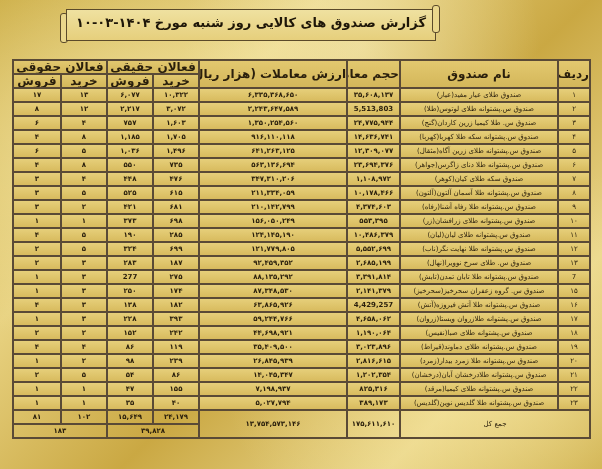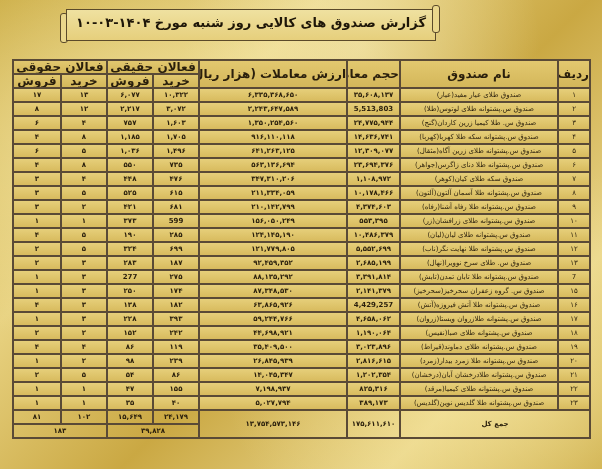--- a/index.html
+++ b/index.html
@@ -35,21 +35,21 @@
     border:2px solid #5a4a36;
     padding:0;text-align:center;
     font-size:7px;color:#2a1f0c;height:12px;line-height:11px;
     white-space:nowrap;overflow:hidden;
   }
   table.report th{font-weight:bold;font-size:12px;}
   table.report tbody td{background:linear-gradient(180deg,#e6cf7a 0%,#d8bb5e 100%);}
   table.report thead th{background:linear-gradient(180deg,#e2c86f 0%,#d4b75a 100%);}
   td.num{font-weight:bold;color:#4a3410;font-size:7px;}
   td.name{font-size:6.5px;margin-top:20px;}
-  td.total-label{font-weight:bold;font-size:8px;}
+  td.total-label{font-weight:normal;font-size:8px;}
 </style>
 </head>
 <body>
 
 <div class="scroll">
   <div class="scroll-roll-l"></div>
   <div class="scroll-body">
     <div class="title">گزارش صندوق های کالایی روز شنبه مورخ ۱۴۰۴-۰۳-۱۰</div>
   </div>
   <div class="scroll-roll-r"></div>
@@ -171,21 +171,21 @@
         <td class="num">۶۸۱</td>
         <td class="num">۴۲۱</td>
         <td class="num">۲</td>
         <td class="num">۳</td>
       </tr>
       <tr>
         <td>۱۰</td>
         <td class="name">صندوق س.پشتوانه طلای زرافشان(زر)</td>
         <td class="num">۵۵۳,۳۹۵</td>
         <td class="num">۱۵۶,۰۵۰,۲۴۹</td>
-        <td class="num">599</td>
+        <td class="num">۶۹۸</td>
         <td class="num">۳۷۳</td>
         <td class="num">۱</td>
         <td class="num">۱</td>
       </tr>
       <tr>
         <td>۱۱</td>
         <td class="name">صندوق س.پشتوانه طلای لیان(لیان)</td>
         <td class="num">۱۰,۴۸۶,۳۷۹</td>
         <td class="num">۱۲۴,۱۴۵,۱۹۰</td>
         <td class="num">۲۸۵</td>

